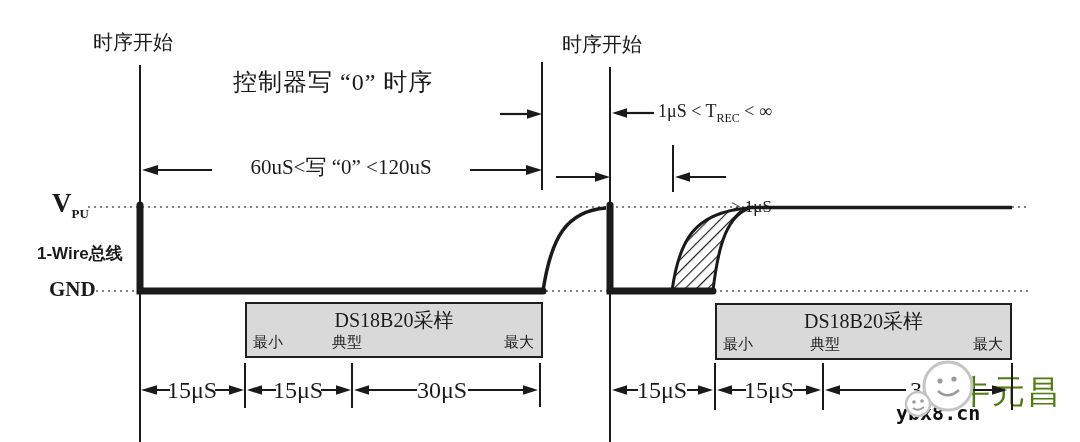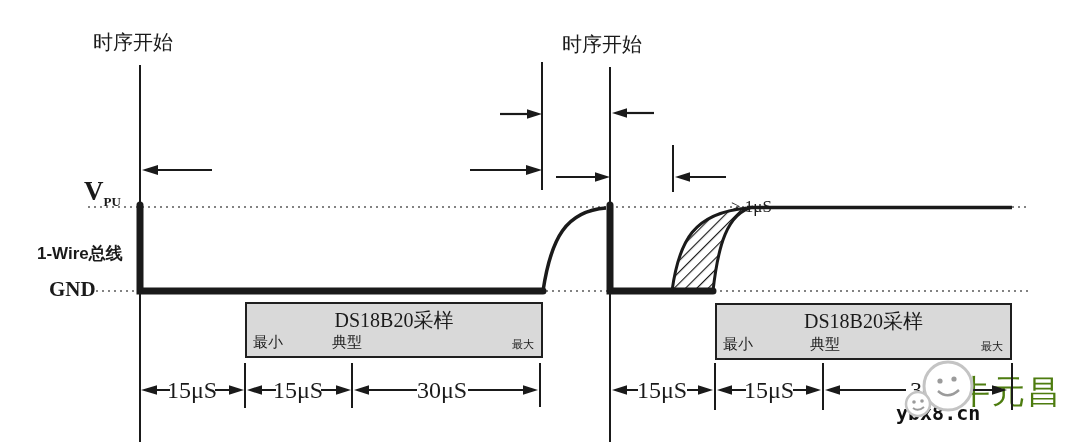--- a/index.html
+++ b/index.html
@@ -24,21 +24,21 @@
   .us-label{font-size:24px;}
   .sample-box{
     position:absolute;z-index:1;background:#d9d9d9;border:2px solid #1f1f1f;
     box-sizing:border-box;
   }
   .sample-box .bx-title{
     position:absolute;top:3px;left:0;right:0;text-align:center;font-size:20px;
   }
   .sample-box .bx-min{position:absolute;bottom:4px;left:6px;font-size:15px;}
   .sample-box .bx-typ{position:absolute;bottom:4px;font-size:15px;}
-  .sample-box .bx-max{position:absolute;bottom:4px;right:7px;font-size:11px;}
+  .sample-box .bx-max{position:absolute;bottom:4px;right:7px;font-size:15px;}
   svg.mainlayer{position:absolute;left:0;top:0;z-index:3;}
   svg.facelayer{position:absolute;z-index:5;}
   .wm-name{
     position:absolute;z-index:2;font-size:33px;letter-spacing:2px;
     font-family:"Liberation Serif", serif;
   }
   .wm-site{
     position:absolute;z-index:4;font-size:20px;font-weight:bold;
     font-family:"DejaVu Sans Mono", monospace;letter-spacing:0px;color:#111;
   }
@@ -131,27 +131,30 @@
       <polygon points="717,390 732,385.2 732,394.8" fill="#1a1a1a"></polygon>
       <path d="M731 390 H746 M793 390 H808" stroke="#1a1a1a" stroke-width="2.2" fill="none"></path>
       <polygon points="821,390 806,385.2 806,394.8" fill="#1a1a1a"></polygon>
       <polygon points="825,390 840,385.2 840,394.8" fill="#1a1a1a"></polygon>
       <path d="M839 390 H906 M962 390 H993" stroke="#1a1a1a" stroke-width="2.2" fill="none"></path>
       <polygon points="1007,390 992,385.2 992,394.8" fill="#1a1a1a"></polygon>
     </g>
   </svg>
 
   <div class="lbl start-label cjk" style="left:93px;top:32px;">时序开始</div>
+  <div class="lbl title cjk" style="left:233px;top:70px;">控制器写 “0” 时序</div>
   <div class="lbl start-label cjk" style="left:562px;top:34px;">时序开始</div>
 
+  <div class="lbl range-label serif center" style="left:341px;top:157px;">60uS&lt;写 “0” &lt;120uS</div>
 
+  <div class="lbl trec-label serif" style="left:658px;top:102px;"><span>1μS &lt; T</span><sub style="font-size:12px;">REC</sub><span> &lt; ∞</span></div>
 
   <div class="lbl gt-label serif" style="left:731px;top:166px;">&gt; 1μS</div>
 
-  <div class="lbl vpu serif" style="left:52px;top:178px;margin-left:32px;"><span>V</span><sub>PU</sub></div>
+  <div class="lbl vpu serif" style="left:52px;top:190px;"><span>V</span><sub>PU</sub></div>
   <div class="lbl bus sans" style="left:37px;top:245px;">1-Wire总线</div>
   <div class="lbl gnd serif" style="left:49px;top:279px;">GND</div>
 
   <div class="lbl us-label serif center" style="left:192px;top:378px;">15μS</div>
   <div class="lbl us-label serif center" style="left:298px;top:378px;">15μS</div>
   <div class="lbl us-label serif center" style="left:442px;top:378px;">30μS</div>
   <div class="lbl us-label serif center" style="left:662px;top:378px;">15μS</div>
   <div class="lbl us-label serif center" style="left:769px;top:378px;">15μS</div>
   <div class="lbl us-label serif center" style="left:935px;top:378px;">30μS</div>
 

